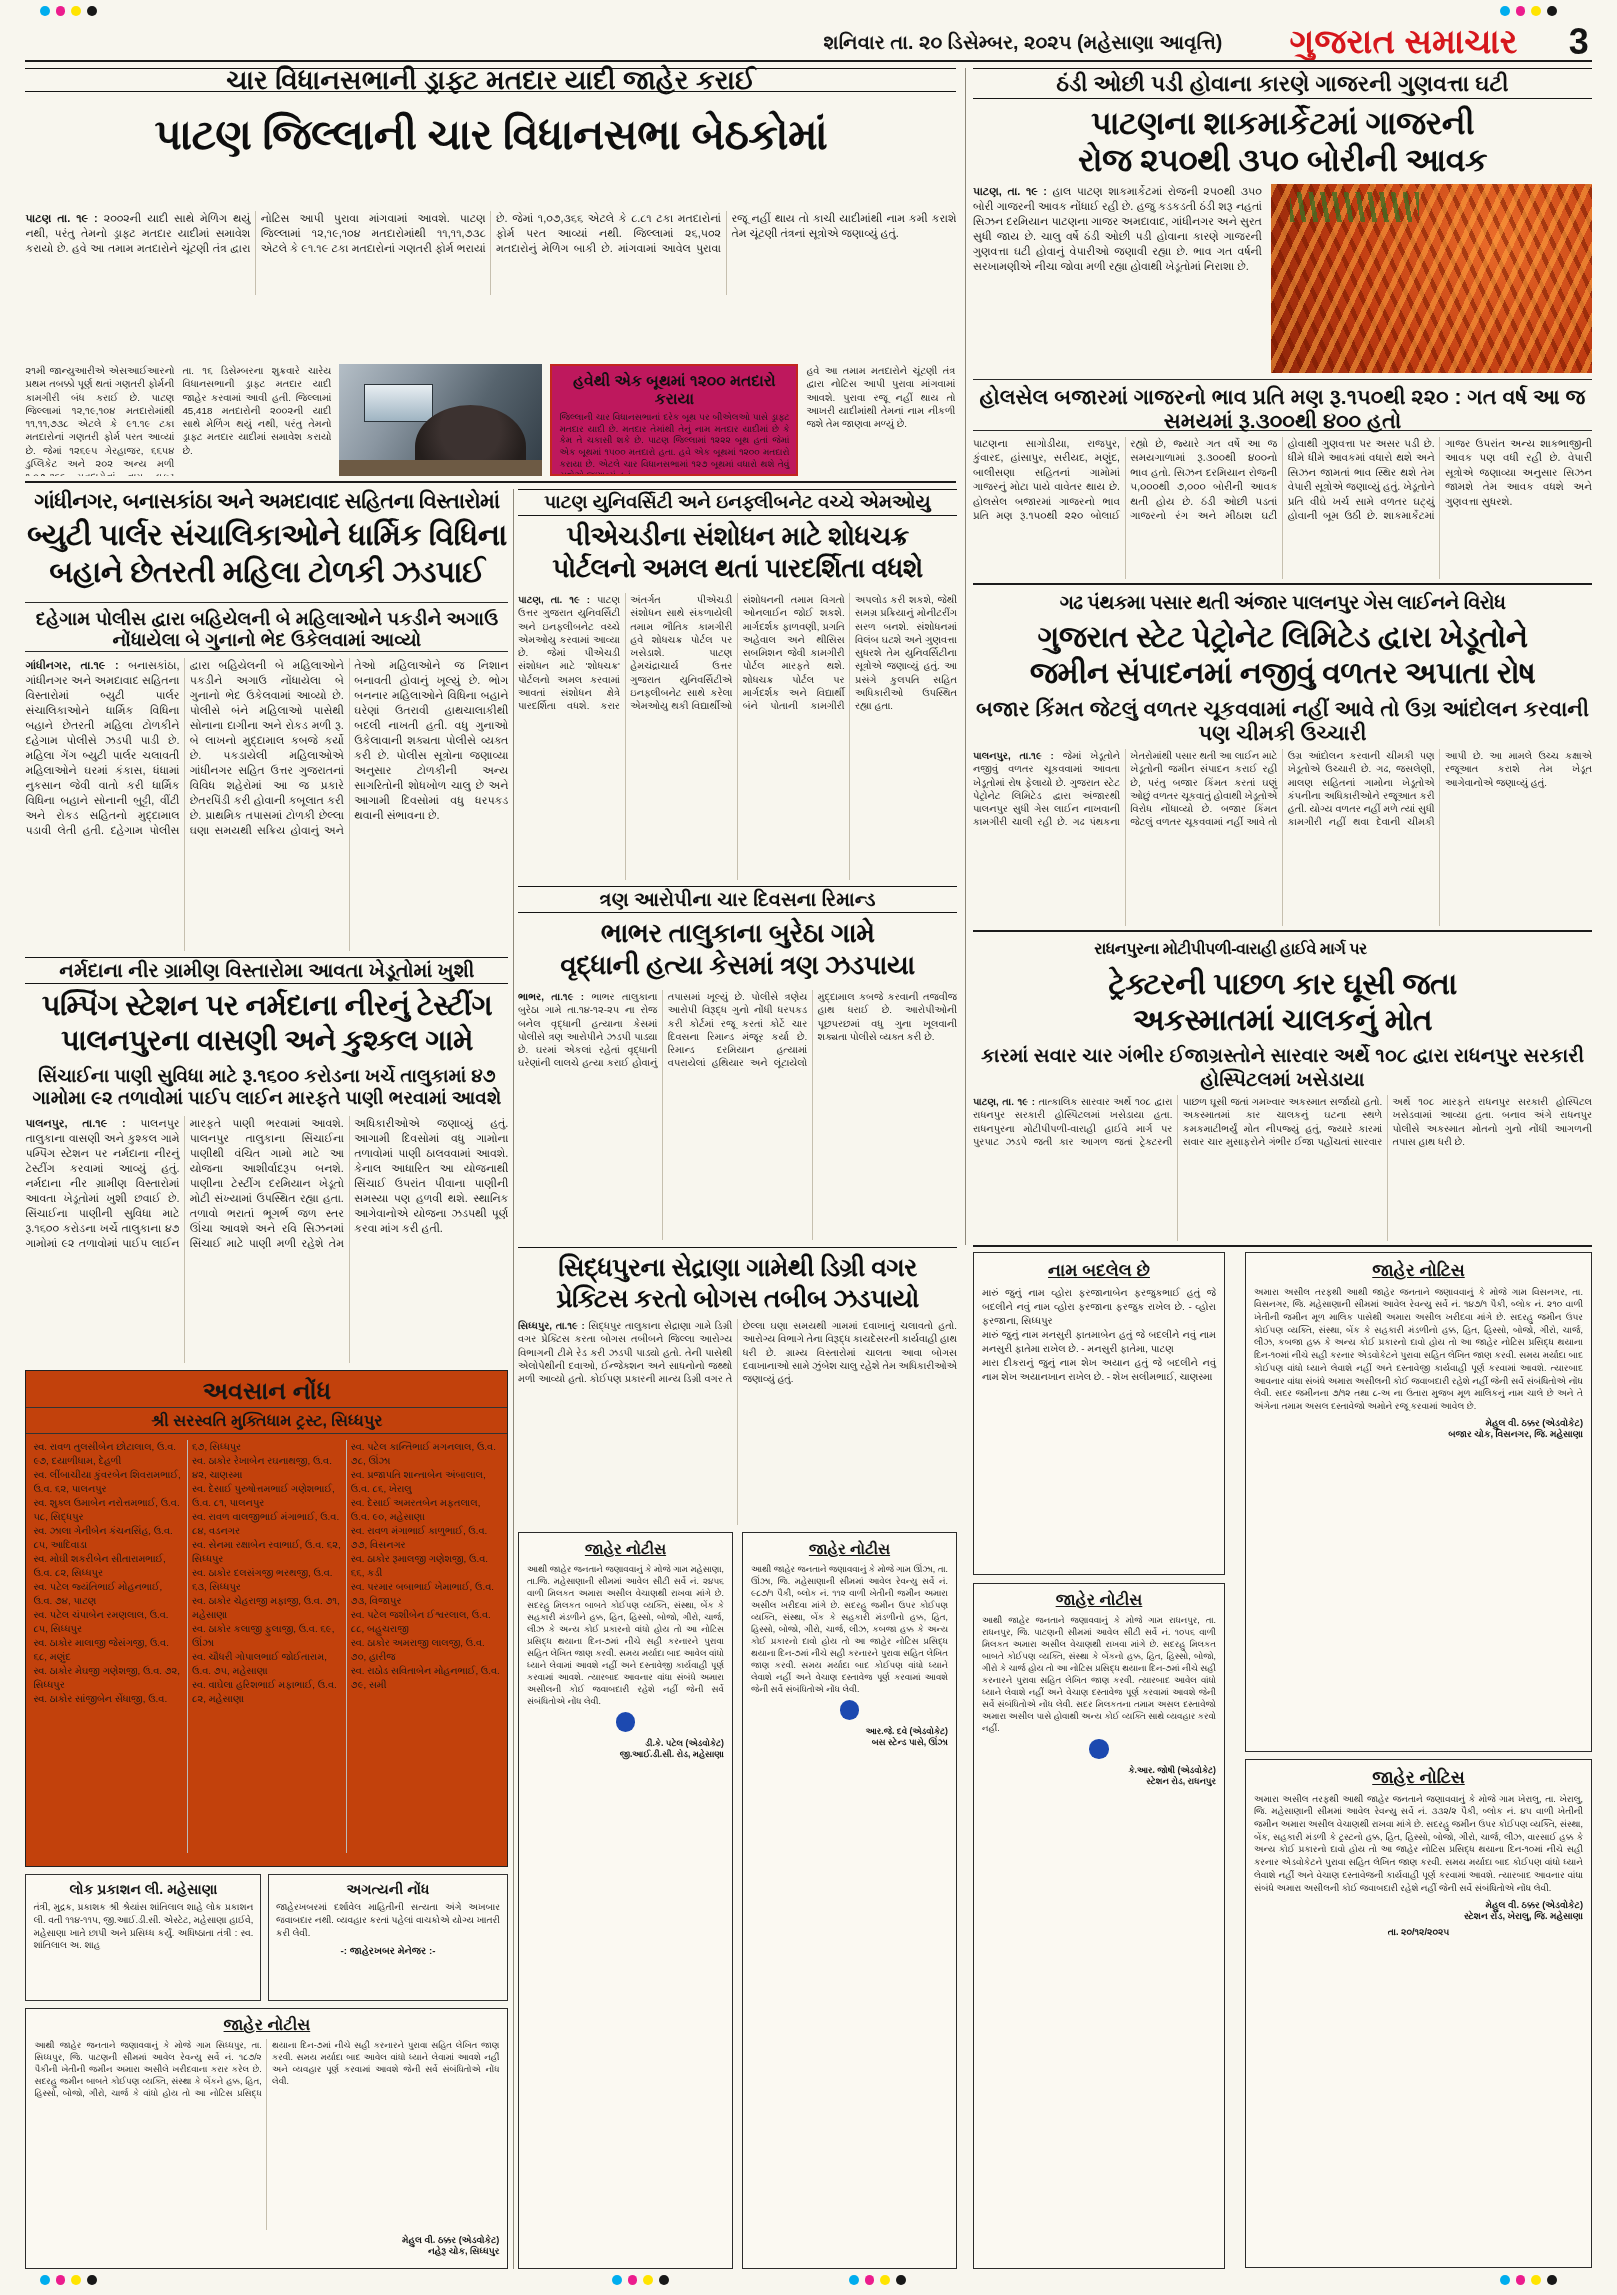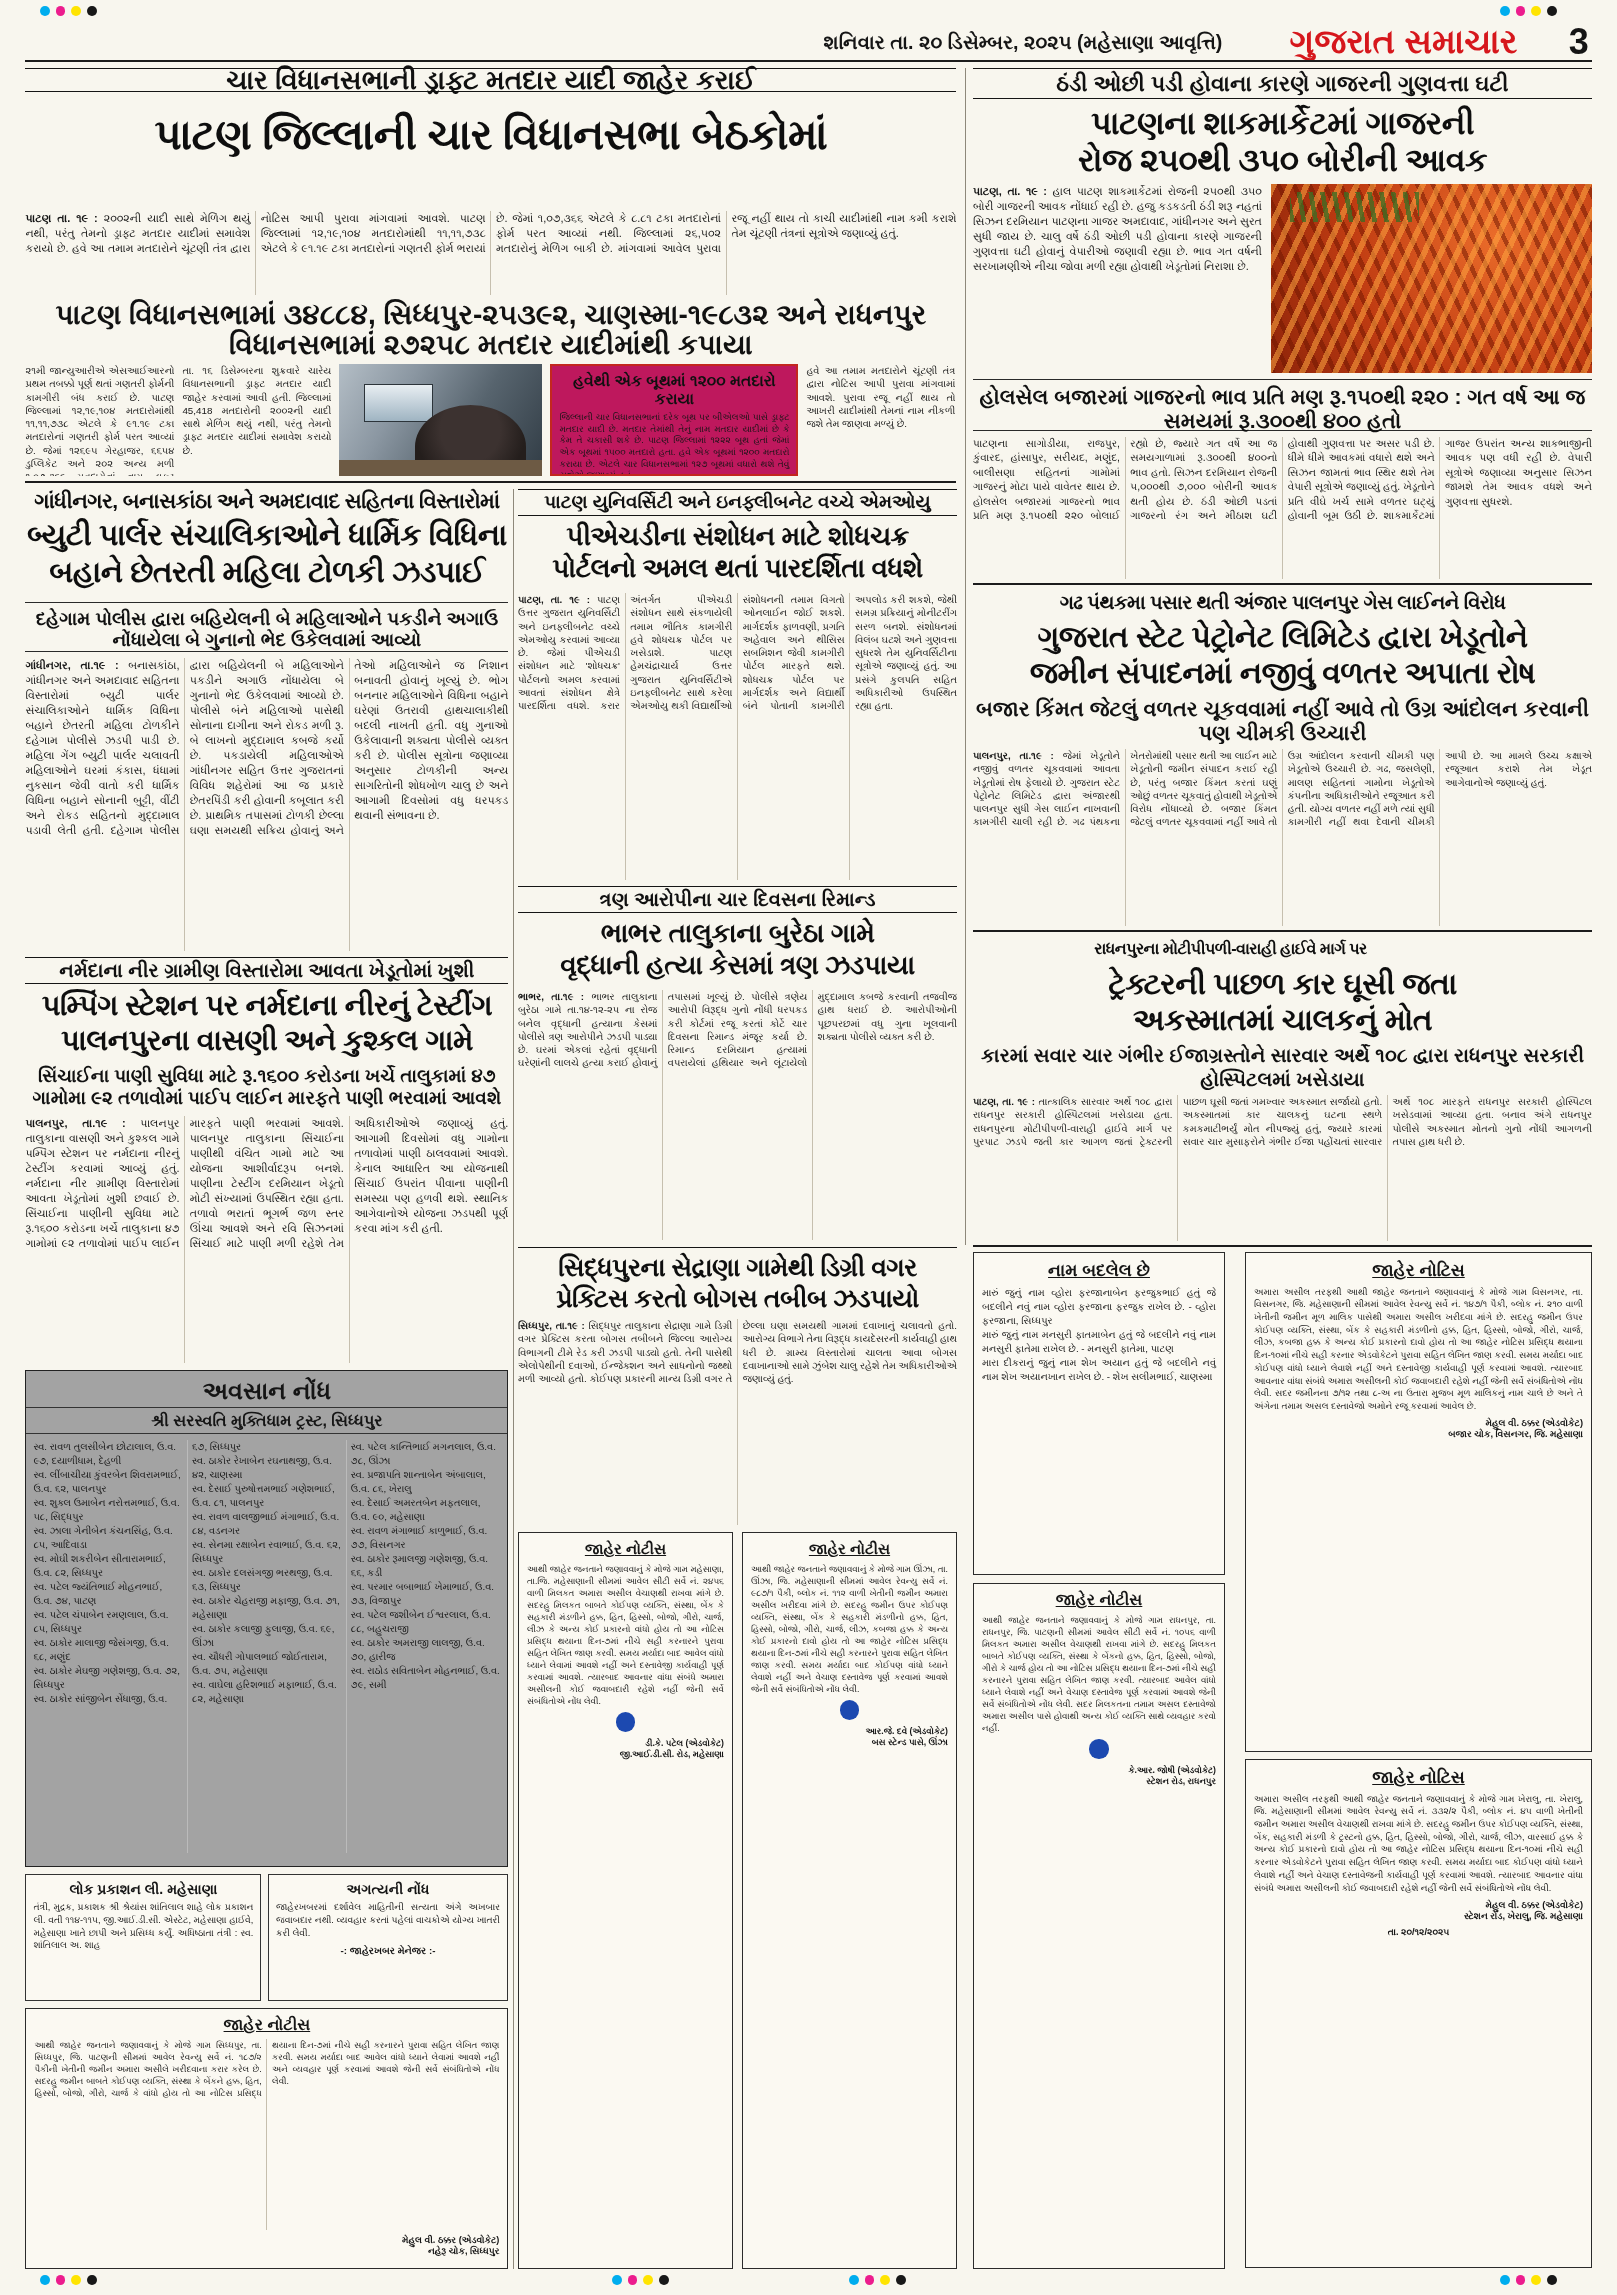--- a/index.html
+++ b/index.html
@@ -27,21 +27,21 @@
   .sub { font-weight:bold; text-align:center; color:#111; }
   .sub-ruled { border-top:1.2px solid #2a2a2a; border-bottom:1.2px solid #2a2a2a; padding:4.6px 2.3px; }
   .cols { column-gap:10.4px; column-rule:0.6px solid #c6bfae; text-align:justify; overflow:hidden; }
   .jp { text-align:justify; }
   .dl { font-weight:bold; }
   .pre { white-space:pre-line; }
   .notice { border:1.7px solid #2b2b2b; background:#fbf9f2; padding:7px 8px; overflow:hidden; }
   .nt { font-weight:bold; text-align:center; text-decoration:underline; margin-bottom:4.6px; }
   .sig { font-weight:bold; text-align:right; margin-top:5.8px; white-space:pre-line; }
   .stamp { width:19.6px; height:19.6px; border-radius:50%; background:#1c49b0; margin:5.8px auto 2.3px; }
-  .obit { border:1.7px solid #222; background:#a3a3a3; overflow:hidden; }
+  .obit { border:1.7px solid #222; background:#c2410c; overflow:hidden; }
   .alert { border:2.3px solid #c3271f; background:#be185d; padding:5.8px 7px; overflow:hidden; }
   .alert-title { font-weight:bold; text-align:center; font-size:15.6px; line-height:18.5px; margin-bottom:3.5px; color:#101010; }
   .masthead { font-weight:bold; color:#d6171c; }
   .photo-computer {
     background:linear-gradient(120deg,#b4bec6 0%,#8b97a2 30%,#57646e 62%,#313c45 100%);
     position:relative; overflow:hidden;
   }
   .ph-screen { position:absolute; left:12%; top:18%; width:34%; height:34%;
     background:linear-gradient(180deg,#e8eef2,#9fb4c2); border:1.7px solid #2c343a; }
   .ph-person { position:absolute; right:8%; bottom:-12%; width:55%; height:75%;
@@ -111,21 +111,20 @@
   </div>
   <div class="abs rule-h" style="left:25.4px; top:60px; width:1567px; height:2.3px;"></div>
 
   <div class="abs kicker" style="left:25.4px; top:68px; width:931px; height:24px; font-size:26.6px;">ચાર વિધાનસભાની ડ્રાફ્ટ મતદાર યાદી જાહેર કરાઈ</div>
   <div class="abs hl" style="left:25.4px; top:111px; width:931px; height:97px; font-size:42px; line-height:47px;">
     <div>પાટણ જિલ્લાની ચાર વિધાનસભા બેઠકોમાં</div>
   </div>
   <div class="abs cols" style="left:25.4px; top:211px; width:931px; height:84px; column-count:4; font-size:11px; line-height:15px;">
     <p class="jp"><span class="dl">પાટણ તા. ૧૯ :</span> <span>૨૦૦૨ની યાદી સાથે મેળિંગ થયું નથી, પરંતુ તેમનો ડ્રાફ્ટ મતદાર યાદીમાં સમાવેશ કરાયો છે. હવે આ તમામ મતદારોને ચૂંટણી તંત્ર દ્વારા નોટિસ આપી પુરાવા માંગવામાં આવશે. પાટણ જિલ્લામાં ૧૨,૧૯,૧૦૪ મતદારોમાંથી ૧૧,૧૧,૭૩૮ એટલે કે ૯૧.૧૯ ટકા મતદારોનાં ગણતરી ફોર્મ ભરાયાં છે. જેમાં ૧,૦૭,૩૬૬ એટલે કે ૮.૮૧ ટકા મતદારોનાં ફોર્મ પરત આવ્યાં નથી. જિલ્લામાં ૨૬,૫૦૨ મતદારોનું મેળિંગ બાકી છે. માંગવામાં આવેલ પુરાવા રજૂ નહીં થાય તો કાચી યાદીમાંથી નામ કમી કરાશે તેમ ચૂંટણી તંત્રનાં સૂત્રોએ જણાવ્યું હતું.</span></p>
   </div>
-  <div class="abs sub" style="left:25.4px; top:300px; width:931px; height:59px; font-size:28px; line-height:30px;">પાટણ વિધાનસભામાં ૩૪૮૮૪, સિધ્ધપુર-૨૫૩૯૨, ચાણસ્મા-૧૯૮૩૨ અને રાધનપુર વિધાનસભામાં ૨૭૨૫૮ મતદાર યાદીમાંથી કપાયા</div>
   <div class="abs" style="left:25.4px; top:364px; width:931px; height:112px; display:flex; gap:8px;">
     <div class="jp" style="width:149px; font-size:9.8px; line-height:13.3px; overflow:hidden;">૨૧મી જાન્યુઆરીએ એસઆઈઆરનો પ્રથમ તબક્કો પૂર્ણ થતાં ગણતરી ફોર્મની કામગીરી બંધ કરાઈ છે. પાટણ જિલ્લામાં ૧૨,૧૯,૧૦૪ મતદારોમાંથી ૧૧,૧૧,૭૩૮ એટલે કે ૯૧.૧૯ ટકા મતદારોનાં ગણતરી ફોર્મ પરત આવ્યાં છે. જેમાં ૧૨૬૯૫ ગેરહાજર, ૬૬૫૪ ડુપ્લિકેટ અને ૨૦૨ અન્ય મળી ૧,૦૭,૩૬૬ મતદારોનાં નામ ડ્રાફ્ટ યાદીમાંથી રદ કરાયાં છે. પાટણ વિધાનસભામાં ૩૪૮૮૪, સિધ્ધપુરમાં ૨૫૩૯૨, ચાણસ્મામાં ૧૯૮૩૨ અને રાધનપુરમાં ૨૭૨૫૮ મતદાર યાદીમાંથી કપાયા છે.</div>
     <div class="jp" style="width:149px; font-size:9.8px; line-height:13.3px; overflow:hidden;">તા. ૧૬ ડિસેમ્બરના શુક્રવારે ચારેય વિધાનસભાની ડ્રાફ્ટ મતદાર યાદી જાહેર કરવામાં આવી હતી. જિલ્લામાં 45,418 મતદારોની ૨૦૦૨ની યાદી સાથે મેળિંગ થયું નથી, પરંતુ તેમનો ડ્રાફ્ટ મતદાર યાદીમાં સમાવેશ કરાયો છે.</div>
     <div class="photo-computer" style="width:203px; height:112px;">
       <div class="ph-screen"></div>
       <div class="ph-person"></div>
       <div class="ph-desk"></div>
     </div>
     <div class="alert" style="width:248px; height:112px;">
       <div class="alert-title">હવેથી એક બૂથમાં ૧૨૦૦ મતદારો કરાયા</div>

